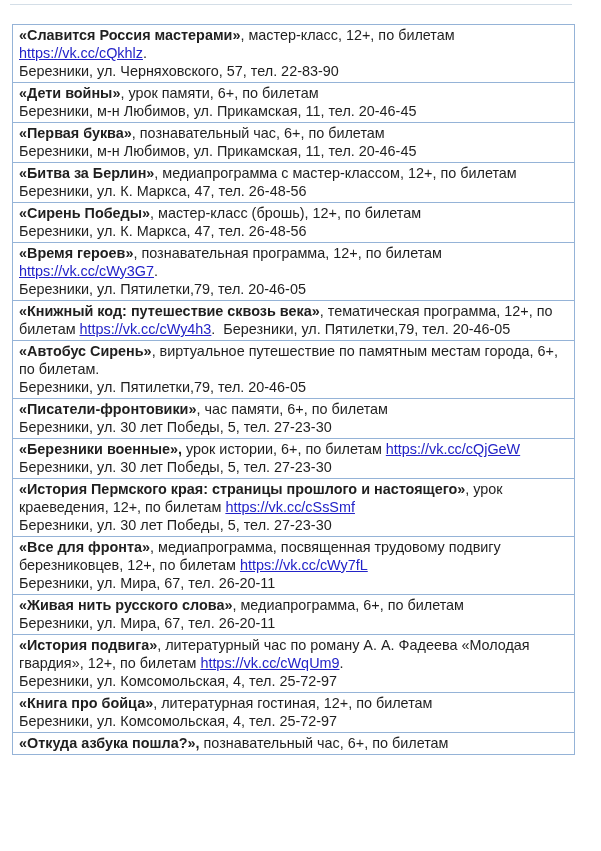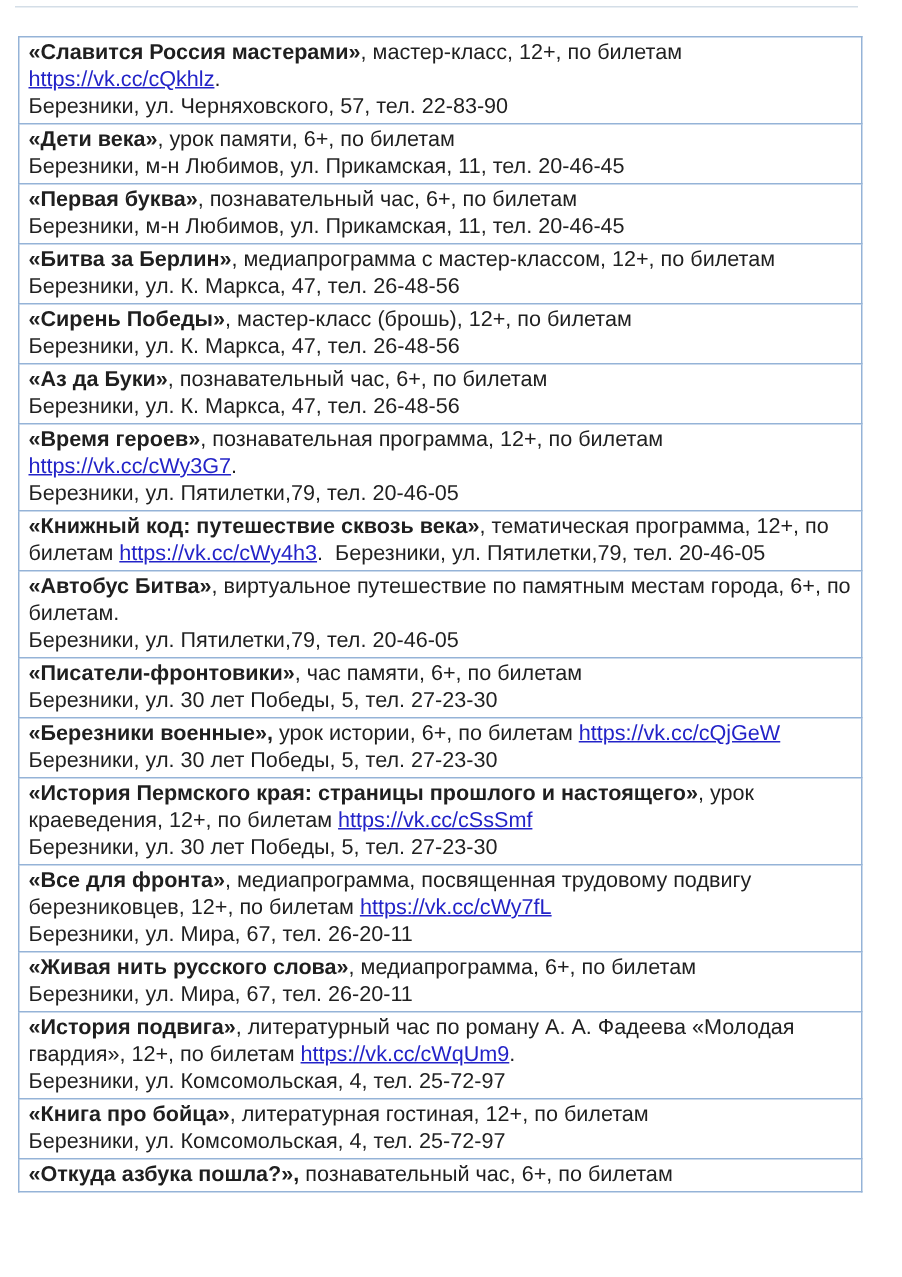--- a/index.html
+++ b/index.html
@@ -55,42 +55,39 @@
 <body>
 
 <div class="page">
   <div class="top-rule"></div>
   <table class="events-table">
     <tbody id="events-body">
         <tr>
           <td><span class="event-title">«Славится Россия мастерами»</span><span>, мастер-класс, 12+, по билетам </span><a class="event-link">https://vk.cc/cQkhlz</a><span>.</span><br><span>Березники, ул. Черняховского, 57, тел. 22-83-90</span></td>
         </tr>
         <tr>
-          <td><span class="event-title">«Дети века»</span><span>, урок памяти, 6+, по билетам</span><br><span>Березники, м-н Любимов, ул. Прикамская, 11, тел. 20-46-45</span></td>
+          <td><span class="event-title">«Дети войны»</span><span>, урок памяти, 6+, по билетам</span><br><span>Березники, м-н Любимов, ул. Прикамская, 11, тел. 20-46-45</span></td>
         </tr>
         <tr>
           <td><span class="event-title">«Первая буква»</span><span>, познавательный час, 6+, по билетам</span><br><span>Березники, м-н Любимов, ул. Прикамская, 11, тел. 20-46-45</span></td>
         </tr>
         <tr>
           <td><span class="event-title">«Битва за Берлин»</span><span>, медиапрограмма с мастер-классом, 12+, по билетам</span><br><span>Березники, ул. К. Маркса, 47, тел. 26-48-56</span></td>
         </tr>
         <tr>
           <td><span class="event-title">«Сирень Победы»</span><span>, мастер-класс (брошь), 12+, по билетам</span><br><span>Березники, ул. К. Маркса, 47, тел. 26-48-56</span></td>
         </tr>
         <tr>
-          <td><span class="event-title">«Аз да Буки»</span><span>, познавательный час, 6+, по билетам</span><br><span>Березники, ул. К. Маркса, 47, тел. 26-48-56</span></td>
-        </tr>
-        <tr>
           <td><span class="event-title">«Время героев»</span><span>, познавательная программа, 12+, по билетам </span><a class="event-link">https://vk.cc/cWy3G7</a><span>.</span><br><span>Березники, ул. Пятилетки,79, тел. 20-46-05</span></td>
         </tr>
         <tr>
           <td><span class="event-title">«Книжный код: путешествие сквозь века»</span><span>, тематическая программа, 12+, по билетам </span><a class="event-link">https://vk.cc/cWy4h3</a><span>.</span><span>&nbsp; </span><span>Березники, ул. Пятилетки,79, тел. 20-46-05</span></td>
         </tr>
         <tr>
-          <td><span class="event-title">«Автобус Битва»</span><span>, виртуальное путешествие по памятным местам города, 6+, по билетам.</span><br><span>Березники, ул. Пятилетки,79, тел. 20-46-05</span></td>
+          <td><span class="event-title">«Автобус Сирень»</span><span>, виртуальное путешествие по памятным местам города, 6+, по билетам.</span><br><span>Березники, ул. Пятилетки,79, тел. 20-46-05</span></td>
         </tr>
         <tr>
           <td><span class="event-title">«Писатели-фронтовики»</span><span>, час памяти, 6+, по билетам</span><br><span>Березники, ул. 30 лет Победы, 5, тел. 27-23-30</span></td>
         </tr>
         <tr>
           <td><span class="event-title">«Березники военные»,</span><span> урок истории, 6+, по билетам </span><a class="event-link">https://vk.cc/cQjGeW</a><br><span>Березники, ул. 30 лет Победы, 5, тел. 27-23-30</span></td>
         </tr>
         <tr>
           <td><span class="event-title">«История Пермского края: страницы прошлого и настоящего»</span><span>, урок краеведения, 12+, по билетам </span><a class="event-link">https://vk.cc/cSsSmf</a><br><span>Березники, ул. 30 лет Победы, 5, тел. 27-23-30</span></td>
         </tr>

